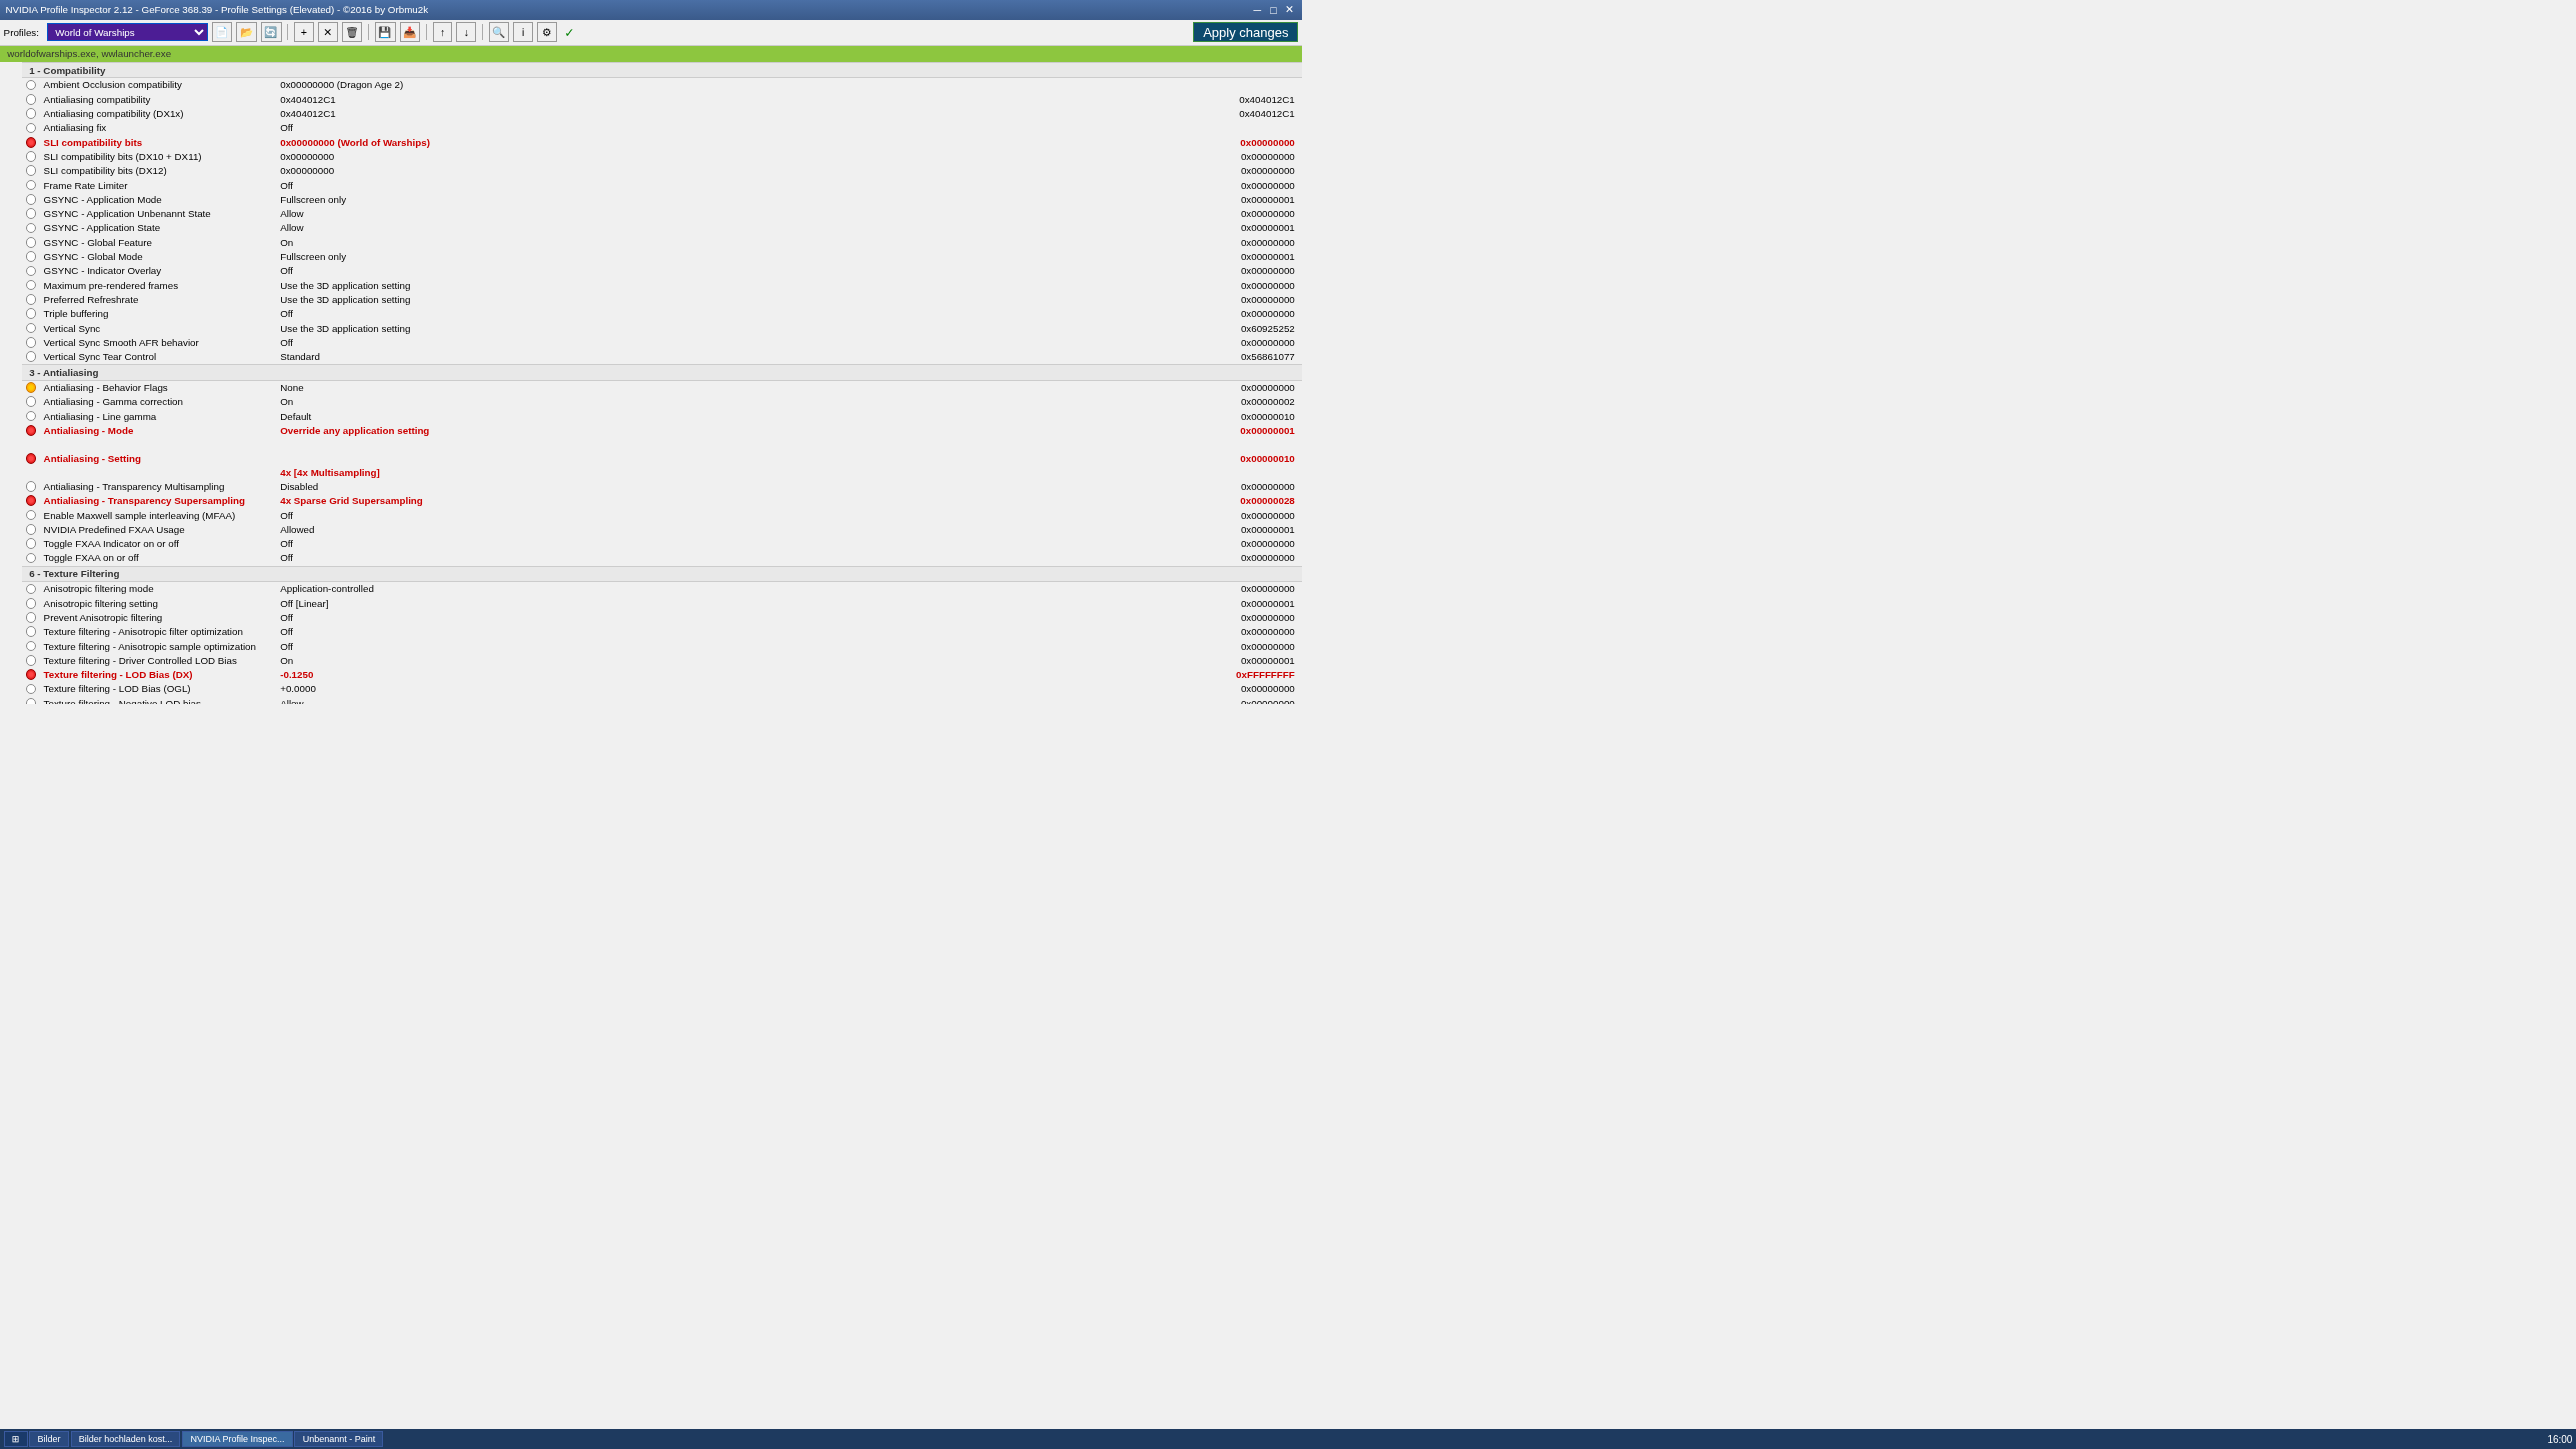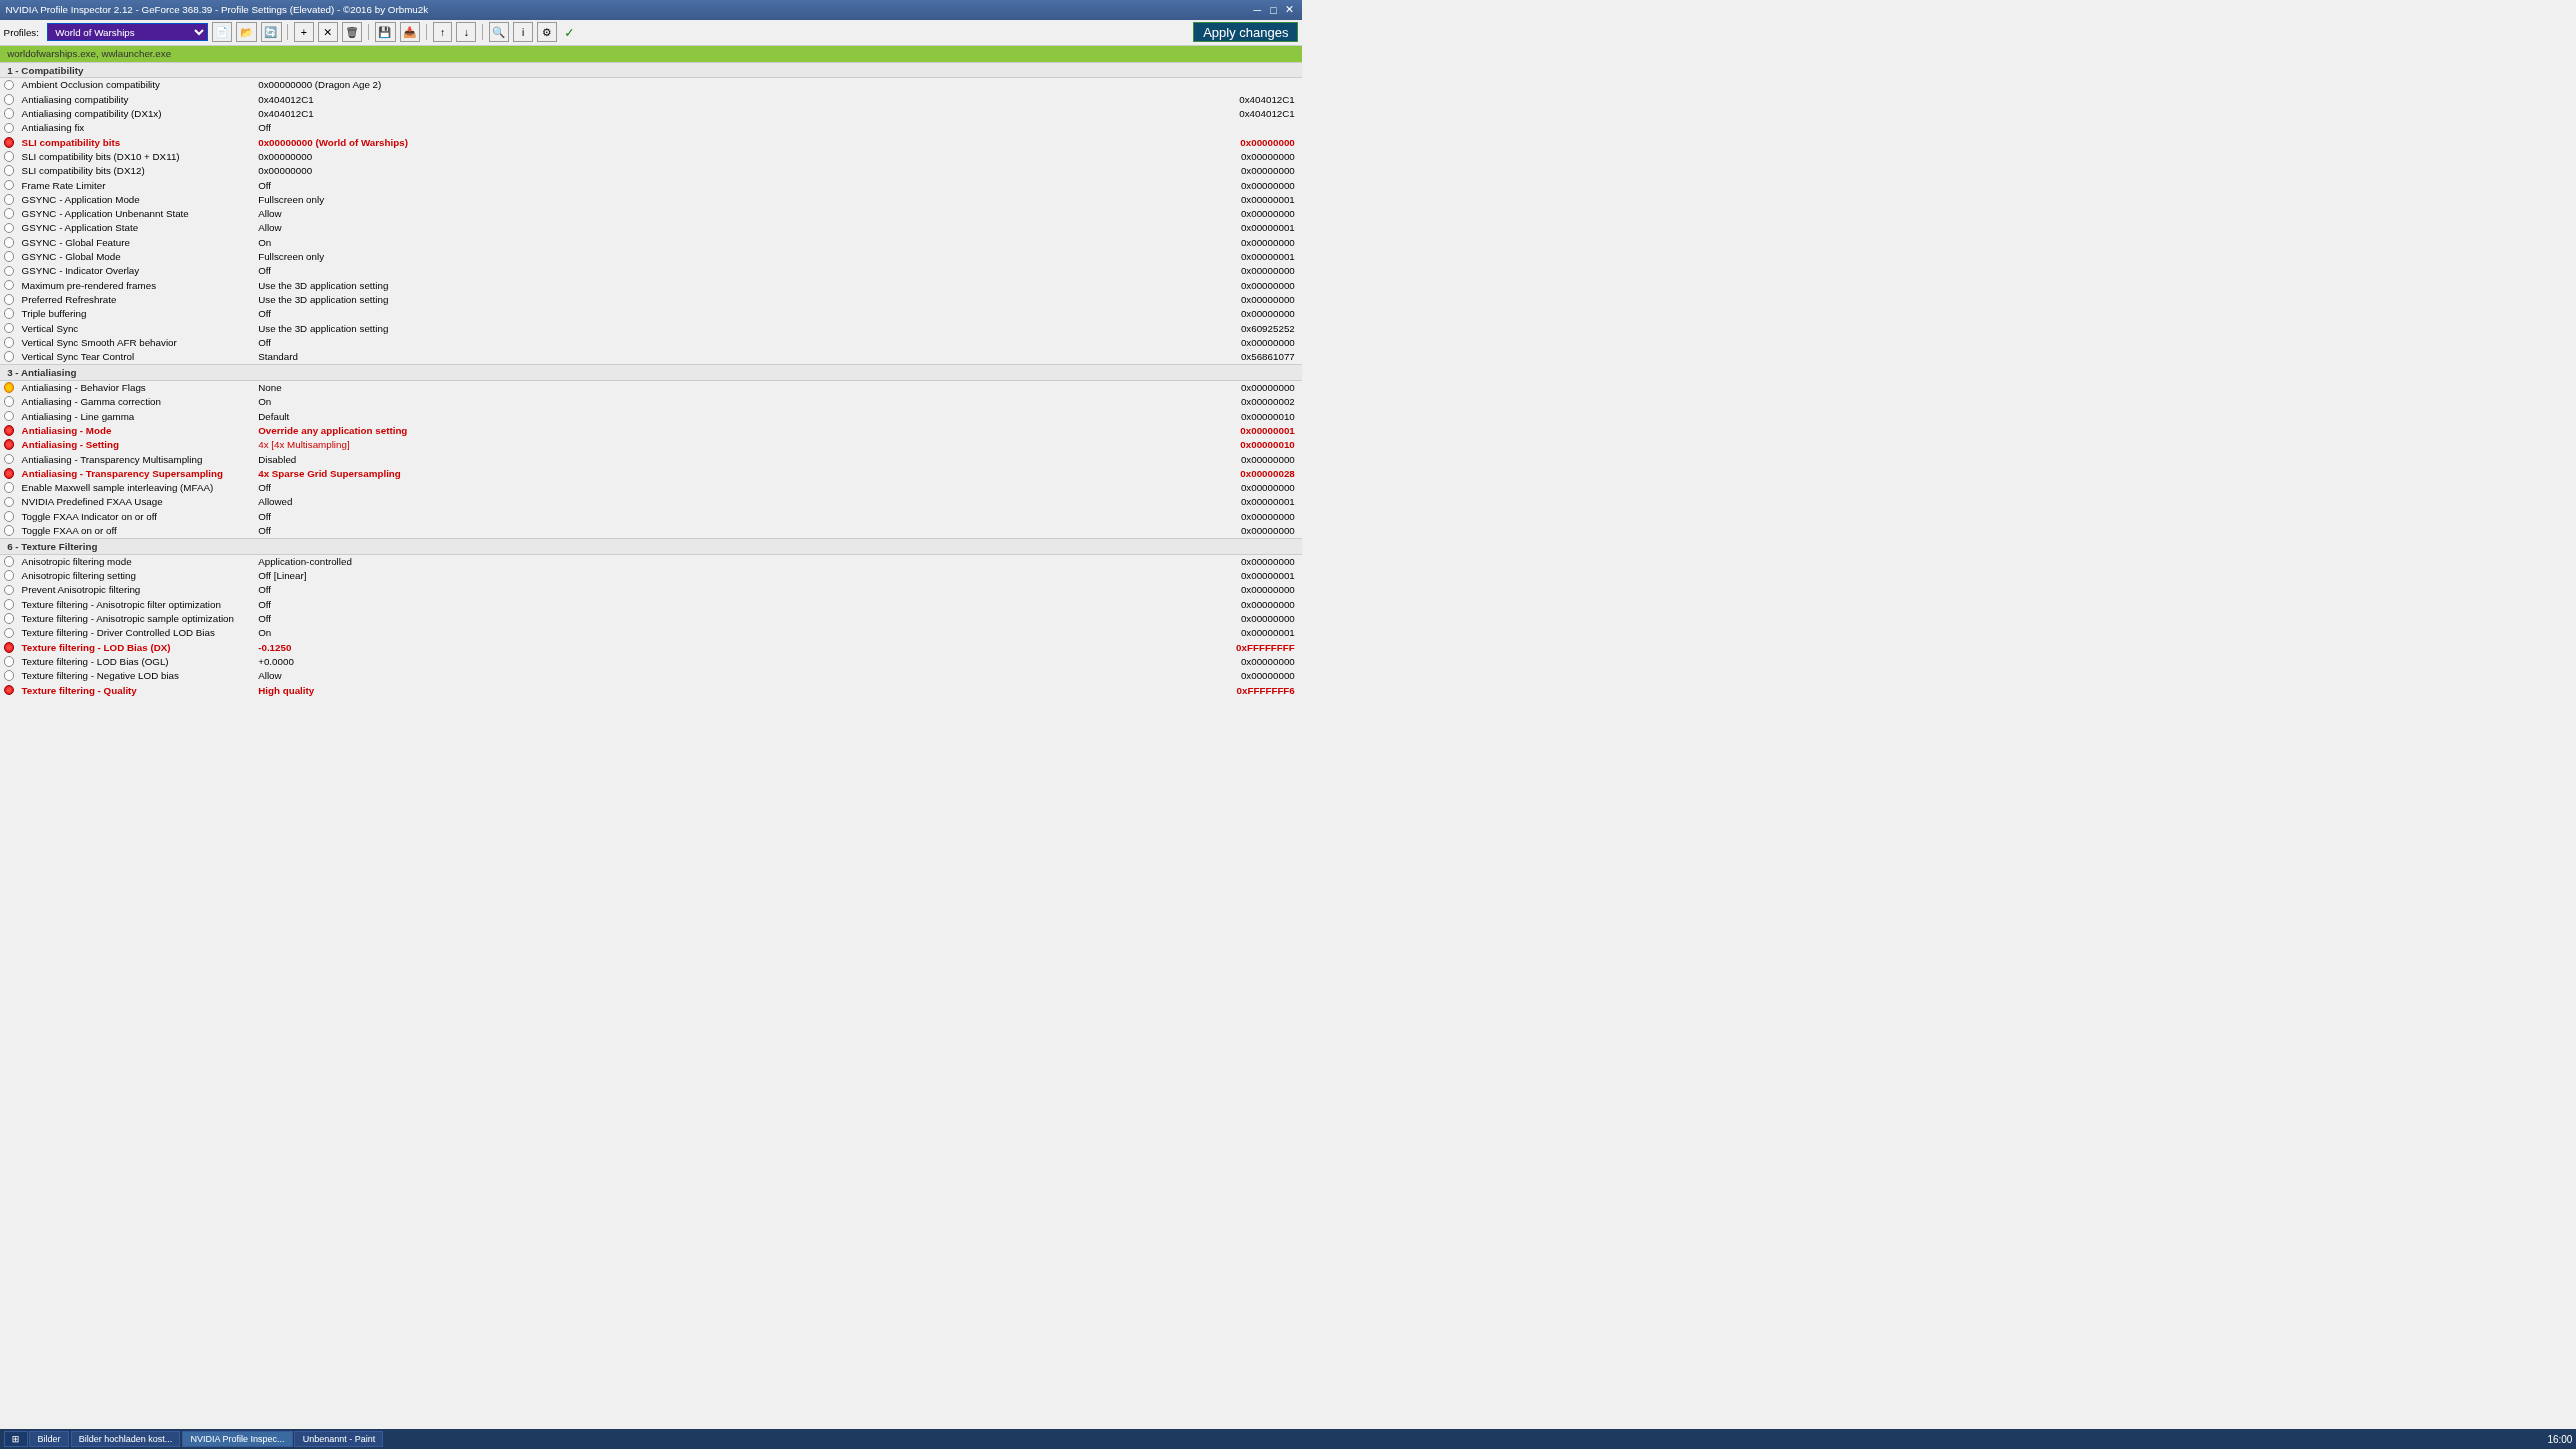--- a/index.html
+++ b/index.html
@@ -139,20 +139,21 @@
       background: radial-gradient(circle, #ff4444 30%, #cc0000 100%);
       border-color: #990000;
     }
     .modified-row .col-name,
     .modified-row .col-hex { color: #cc0000; font-weight: bold; }
     .modified-row .col-value { color: #cc0000; font-weight: bold; }
     .scroll-area {
       height: calc(725px - 19.7px - 27px - 16px - 19.7px);
       overflow-y: scroll;
       overflow-x: hidden;
+      padding-left: 22px;
     }
     .taskbar {
       position: fixed;
       bottom: 0;
       left: 0;
       right: 0;
       height: 19.7px;
       background: #1e3a5f;
       display: flex;
       align-items: center;
@@ -412,21 +413,21 @@
         </div>
         <div class="col-name" style="color: rgb(204, 0, 0);">Antialiasing - Mode</div>
         <div class="col-value" style="color: rgb(204, 0, 0); font-weight: bold;">Override any application setting</div>
         <div class="col-hex" style="color: rgb(204, 0, 0); font-weight: bold;">0x00000001</div>
       </div>
       <div class="settings-row modified-row">
         <div class="col-icon">
           <span class="icon-circle active modified"></span>
         </div>
         <div class="col-name" style="color: rgb(204, 0, 0);">Antialiasing - Setting</div>
-        <div class="col-value" style="color: rgb(204, 0, 0); font-weight: normal;">4x [4x Multisampling]</div>
+        <div class="col-value" style="color: rgb(204, 0, 0); font-weight: bold; margin-top: 28px;">4x [4x Multisampling]</div>
         <div class="col-hex" style="color: rgb(204, 0, 0); font-weight: bold;">0x00000010</div>
       </div>
       <div class="settings-row">
         <div class="col-icon">
           <span class="icon-circle"></span>
         </div>
         <div class="col-name">Antialiasing - Transparency Multisampling</div>
         <div class="col-value">Disabled</div>
         <div class="col-hex">0x00000000</div>
       </div>

